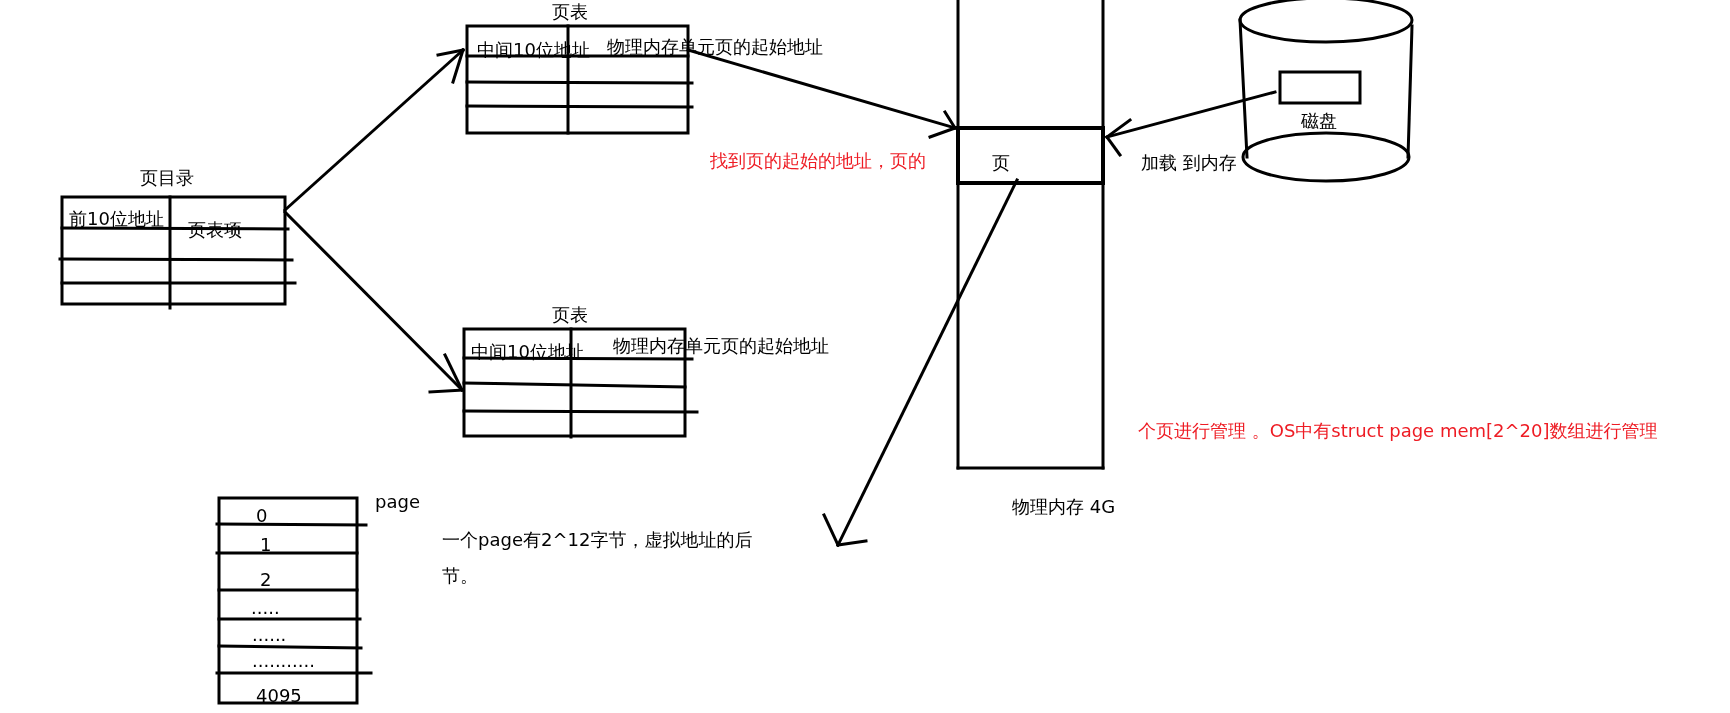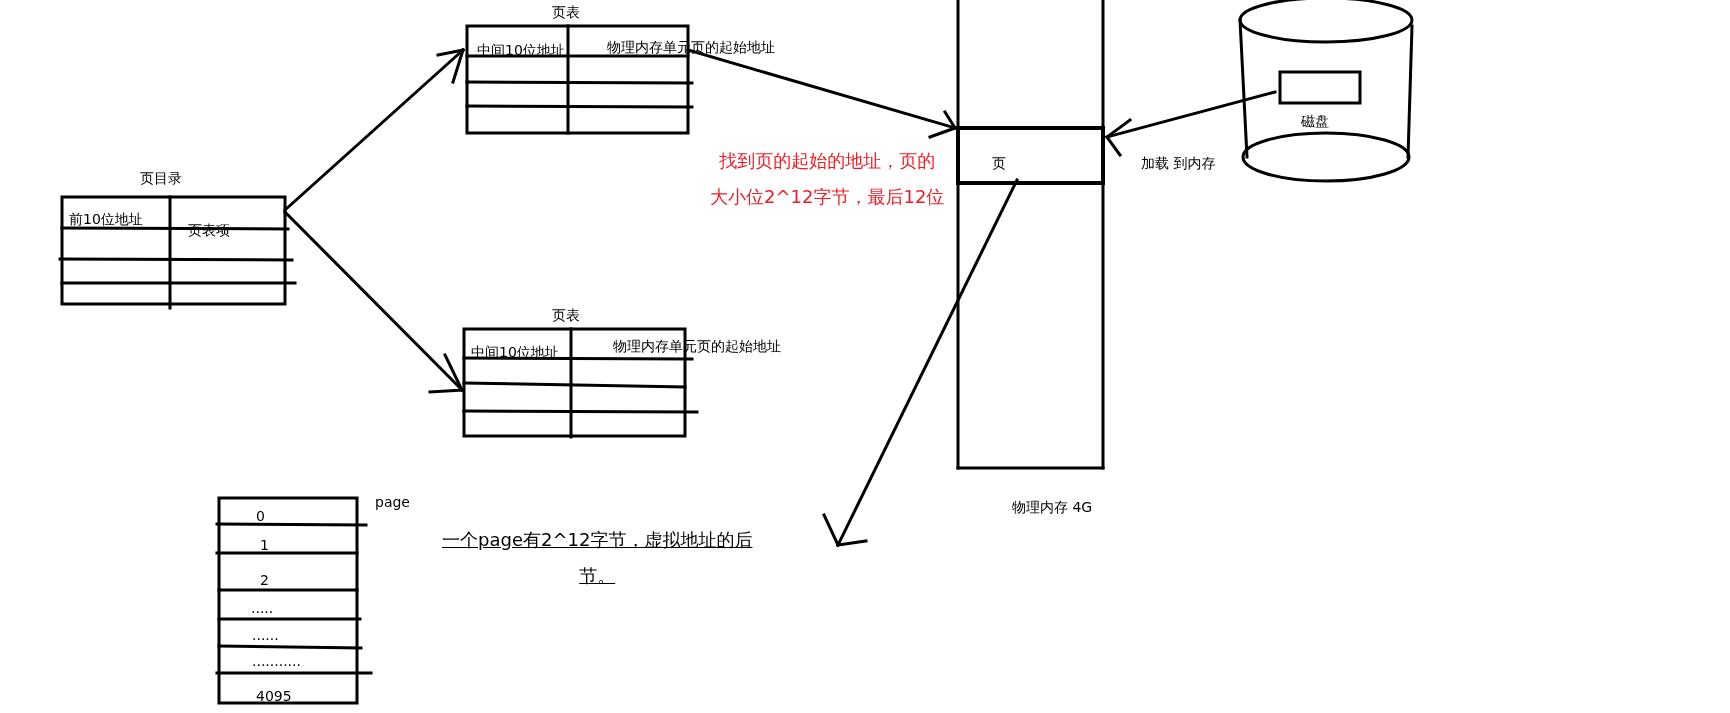--- a/index.html
+++ b/index.html
@@ -1,21 +1,21 @@
 <!DOCTYPE html>
 <html><head>
 <meta charset="utf-8">
 <style>
   html, body { margin: 0; padding: 0; background: #ffffff; }
   body { width: 1730px; height: 713px; position: relative; overflow: hidden;
          font-family: "DejaVu Sans", "Liberation Sans", sans-serif; }
   svg.canvas { position: absolute; left: 0; top: 0; }
-  .lbl { position: absolute; white-space: nowrap; color: #000; font-size: 14px; line-height: 20px; }
+  .lbl { position: absolute; white-space: nowrap; color: #000; font-size: 18px; line-height: 20px; }
   .red { color: #ee1c24; }
-  .note { position: absolute; font-size: 18px; line-height: 36px; white-space: nowrap; text-align: center; }
+  .note { position: absolute; font-size: 18px; line-height: 36px; white-space: nowrap; }
   .note div { height: 36px; }
 </style>
 </head>
 <body>
 
 <svg class="canvas" width="1730" height="713" viewBox="0 0 1730 713">
   <g stroke="#000" stroke-width="3" fill="none" stroke-linecap="square">
 
     <g>
       <rect x="62" y="197" width="223" height="107"></rect>
@@ -110,27 +110,27 @@
 <div class="lbl" style="left:613px; top:336px;">物理内存单元页的起始地址</div>
 
 <div class="lbl" style="left:992px; top:153px;">页</div>
 <div class="lbl" style="left:1012px; top:497px;">物理内存 4G</div>
 
 <div class="lbl" style="left:1301px; top:83px;margin-top:28px;">磁盘</div>
 <div class="lbl" style="left:1141px; top:153px;">加载 到内存</div>
 
 <div class="note red" style="left:710px; top:143px;">
   <div>找到页的起始的地址，页的</div>
-  <div>大小位2^12字节，最后12位</div>
 </div>
 
 <div class="note red" style="left:1138px; top:413px;">
+  <div>个页进行管理 。OS中有struct page mem[2^20]数组进行管理</div>
 </div>
 
-<div class="note" style="left:442px; top:522px;text-decoration:underline;">
+<div class="note" style="left:442px; top:522px;">
   <div>一个page有2^12字节，虚拟地址的后</div>
   <div>节。</div>
 </div>
 
 <div class="lbl" style="left:375px; top:492px;">page</div>
 <div class="lbl" style="left:256px; top:506px;">0</div>
 <div class="lbl" style="left:260px; top:535px;">1</div>
 <div class="lbl" style="left:260px; top:570px;">2</div>
 <div class="lbl" style="left:251px; top:598px;">.....</div>
 <div class="lbl" style="left:252px; top:625px;">......</div>

